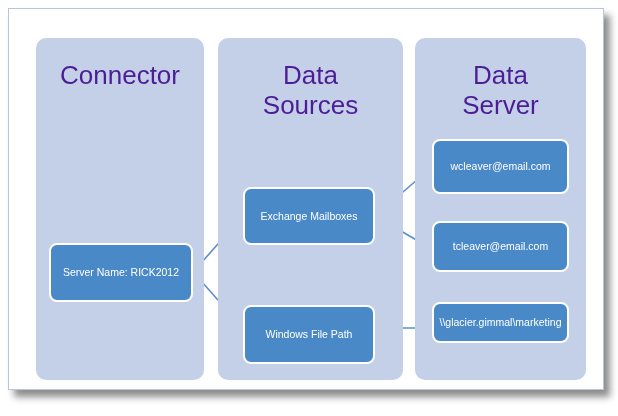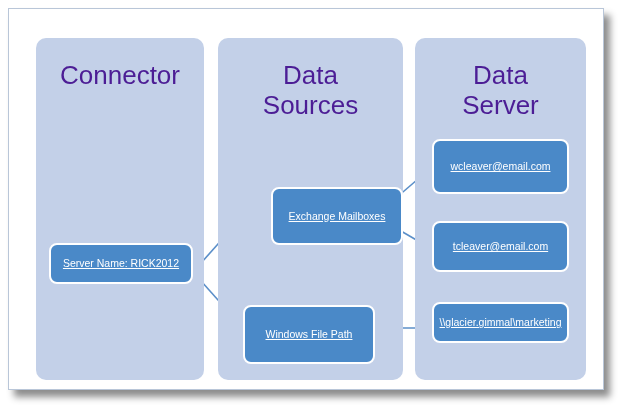--- a/index.html
+++ b/index.html
@@ -64,24 +64,23 @@
     border-radius: 8px;
     box-sizing: border-box;
     color: #ffffff;
     font-size: 10.5px;
     display: flex;
     align-items: center;
     justify-content: center;
     text-align: center;
     padding: 2px 6px;
     line-height: 13px;
-    text-decoration: underline;
   }
-  .node-server   { left: 40px;  top: 234px; width: 144px; height: 41px; }
-  .node-exchange { left: 234px; top: 178px; width: 132px; height: 58px; margin-left: 28px; }
+  .node-server   { left: 40px;  top: 234px; width: 144px; height: 59px; }
+  .node-exchange { left: 234px; top: 178px; width: 132px; height: 58px; }
   .node-winpath  { left: 234px; top: 296px; width: 132px; height: 59px; }
   .node-mail1    { left: 423px; top: 130px; width: 137px; height: 55px; }
   .node-mail2    { left: 423px; top: 212px; width: 137px; height: 51px; text-align: right; }
   .node-unc      { left: 423px; top: 293px; width: 137px; height: 41px; }
 
   
   #links {
     position: absolute;
     left: 0; top: 0;
     width: 618px;

